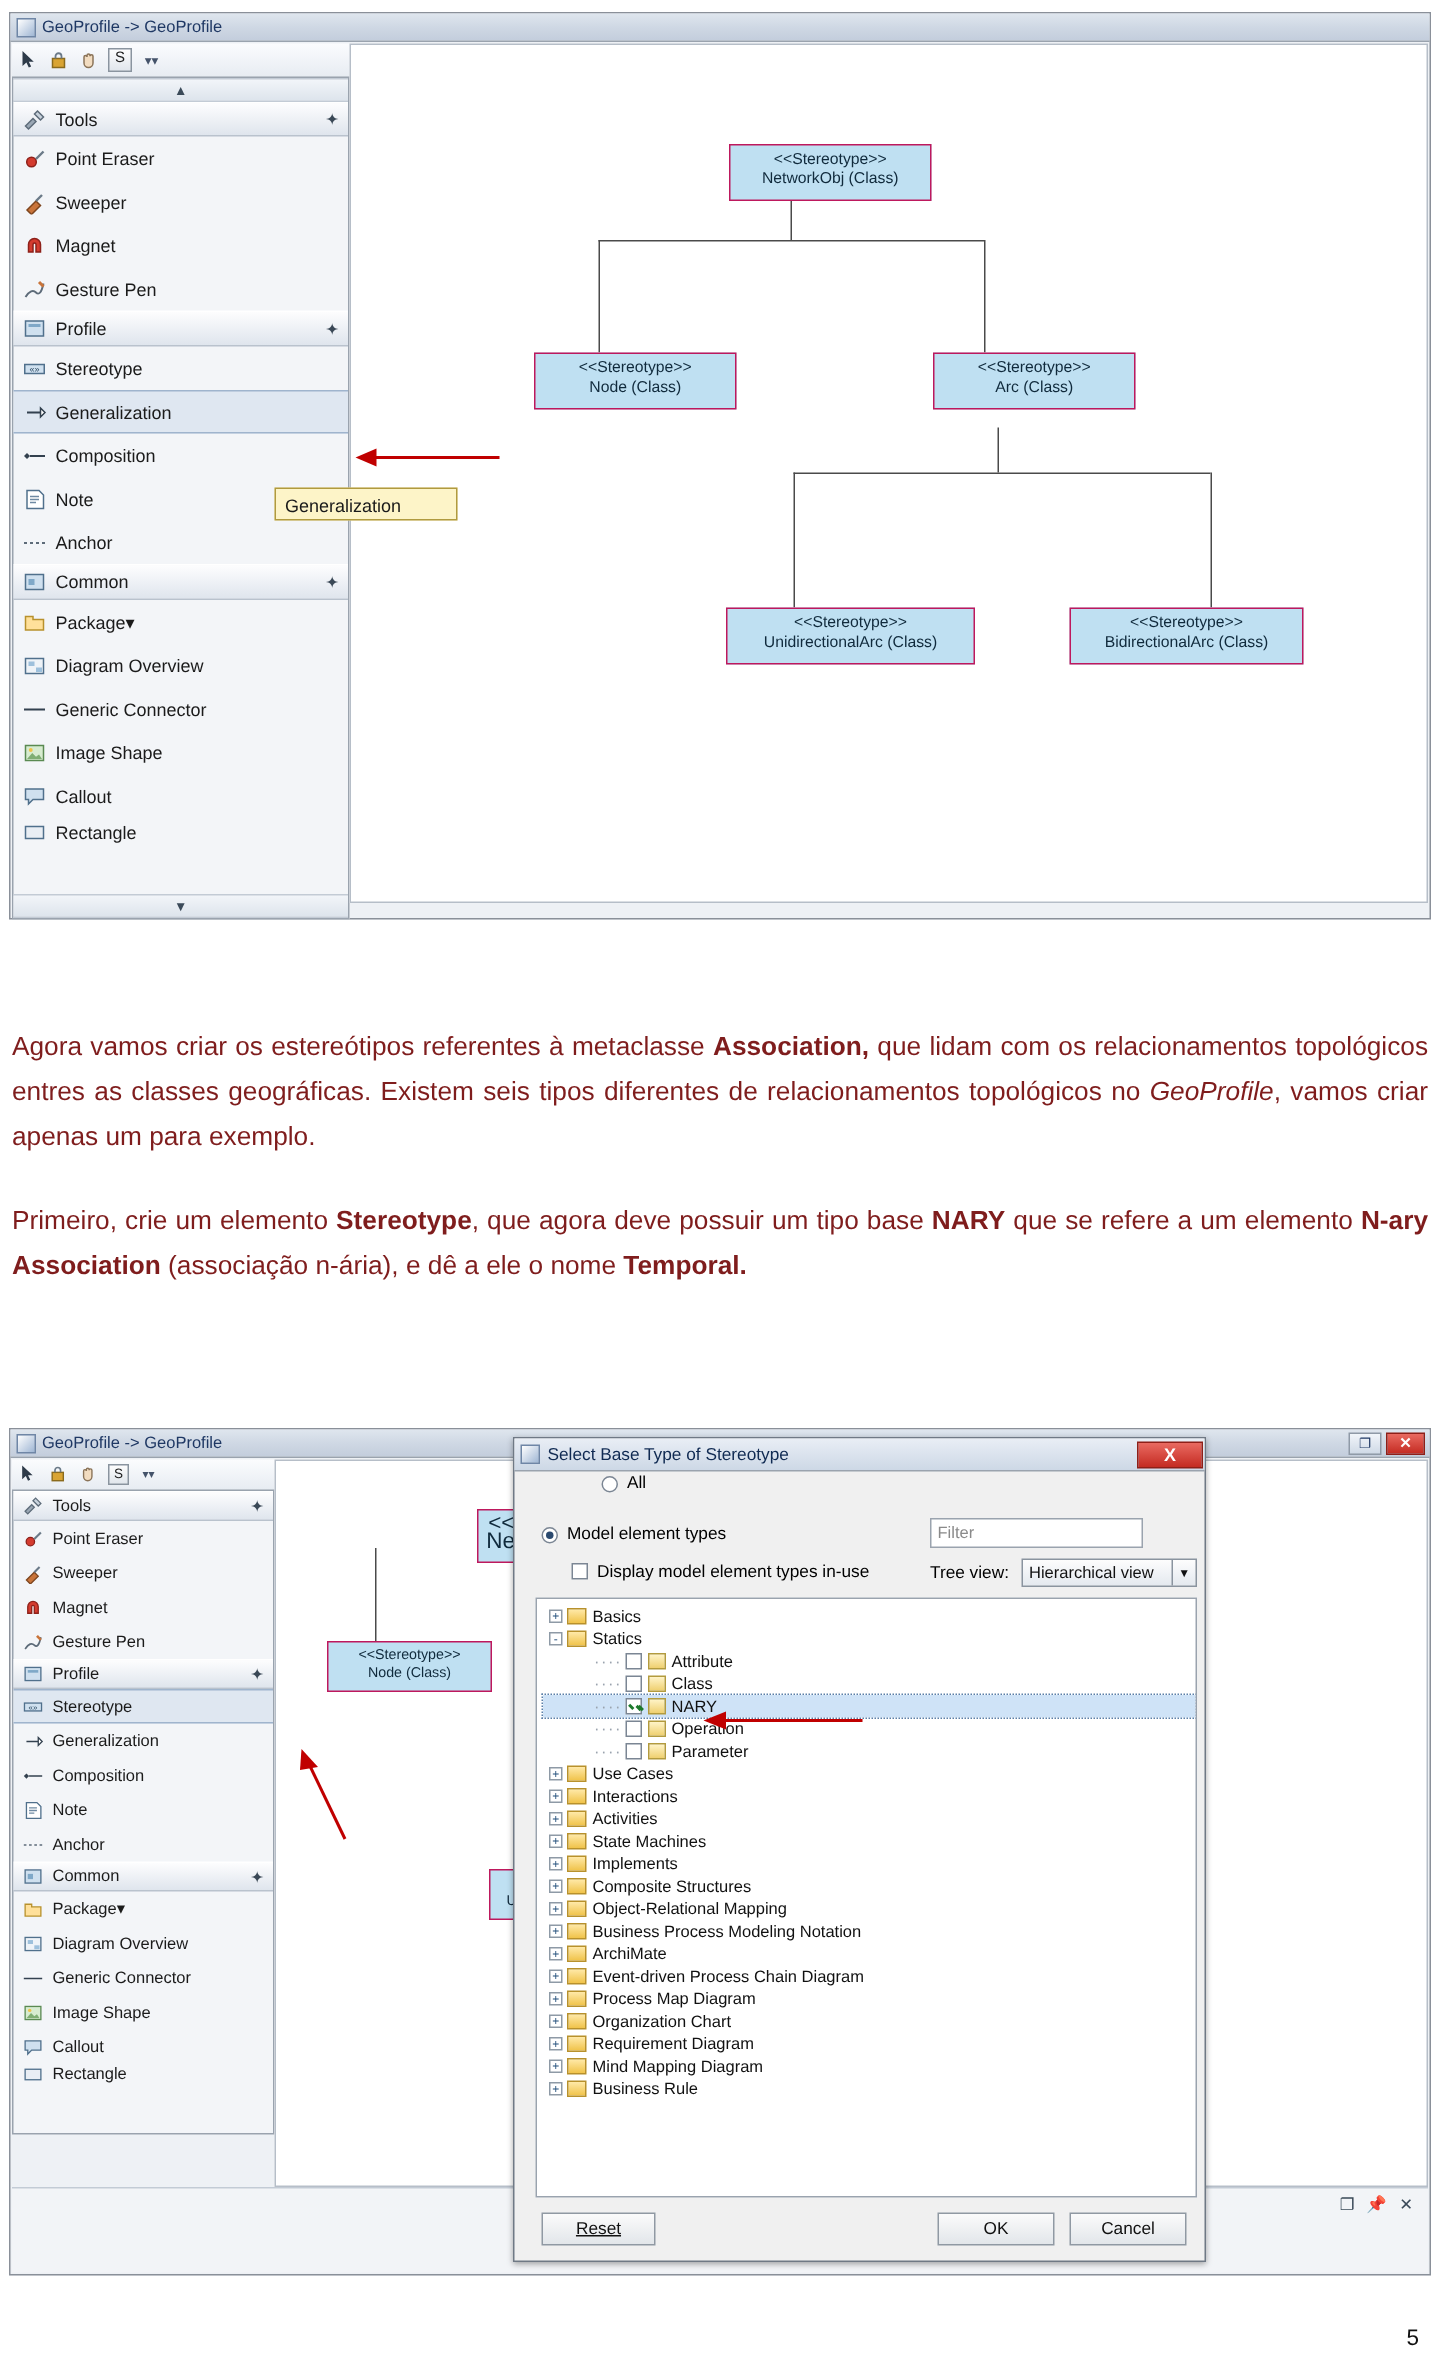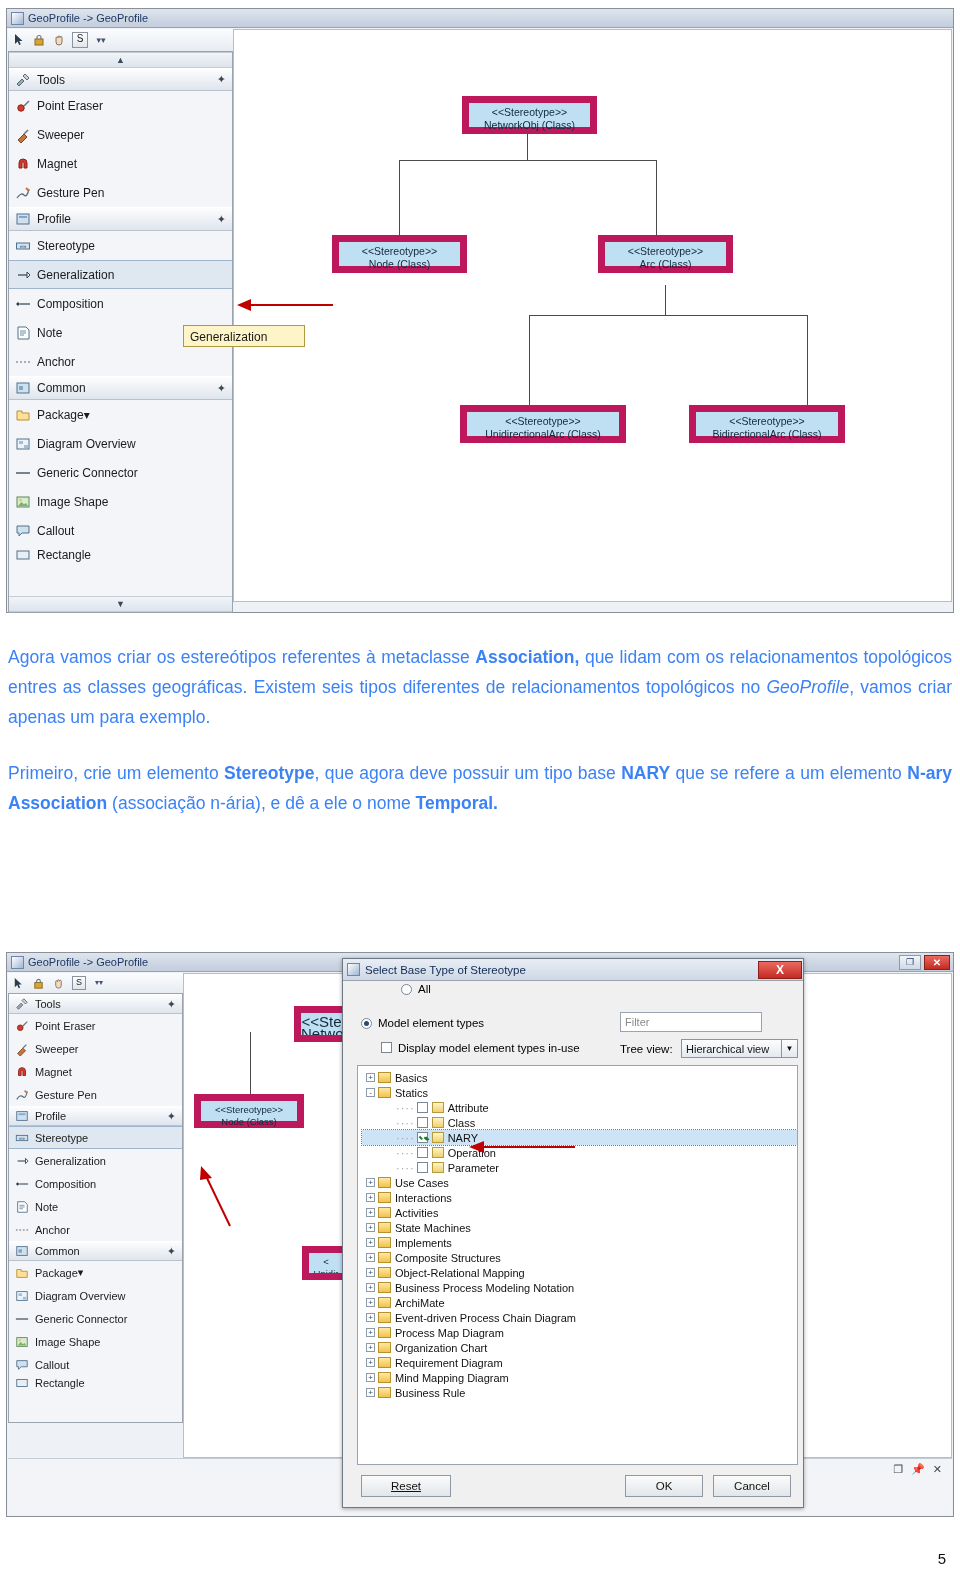--- a/index.html
+++ b/index.html
@@ -90,27 +90,28 @@
   .canvas {
     position:absolute;
     background:#ffffff;
     border:1px solid #b6bec8;
     box-sizing:border-box;
     overflow:hidden;
   }
   .uml {
     position:absolute;
     background:#bfe0f2;
-    border:7px solid #be185d;
+    border:1px solid #be185d;
     box-sizing:border-box;
     text-align:center;
     font-size:10.5px;
     line-height:13px;
     color:#102a3c;
     padding-top:3px;
+    margin-left:24px;
   }
   .uml b { font-weight:normal; display:block; }
   .lineh, .linev { position:absolute; background:#4a4a4a; }
   .lineh { height:1px; }
   .linev { width:1px; }
 
   .tooltip {
     position:absolute;
     background:#fdf4c8;
     border:1px solid #b09a3f;
@@ -121,21 +122,22 @@
   }
   .redarrow { position:absolute; }
 
   
   .prose {
     position:absolute;
     left:8px; right:8px;
     font-size:17.5px;
     line-height:30px;
     text-align:justify;
-    color:#3b82f6;
+    color:#7f1d1d;
+    margin-top:40px;
   }
   .prose p { margin:0 0 18px 0; }
   .prose i { font-style:italic; }
   .prose b { font-weight:bold; }
 
   
   .dialog {
     position:absolute;
     background:#f0f0f0;
     border:1px solid #6f7985;
@@ -872,21 +874,21 @@
             <span>Mind Mapping Diagram</span>
           </div>
           <div class="trow" style="padding-left: 4px;">
             <span class="exp">+</span>
             <span class="folder"></span>
             <span>Business Rule</span>
           </div>
         </div>
     </div>
 
-    <div class="btn" style="position:absolute;left:18px;top:516px;width:90px;height:22px;text-decoration:underline;">Reset</div>
+    <div class="btn" style="position:absolute;left:18px;top:516px;width:76px;height:22px;text-decoration:underline;">Reset</div>
     <div class="btn" style="position:absolute;left:282px;top:516px;width:78px;height:22px;">OK</div>
     <div class="btn" style="position:absolute;left:370px;top:516px;width:78px;height:22px;">Cancel</div>
   </div>
 
   <svg class="redarrow" style="left:460px;top:186px;" width="110" height="16" viewBox="0 0 110 16">
     <path d="M108 8 L16 8" stroke="#c00000" stroke-width="2" fill="none"></path>
     <path d="M2 8 L17 2 L17 14 Z" fill="#c00000"></path>
   </svg>
 </div>
 

